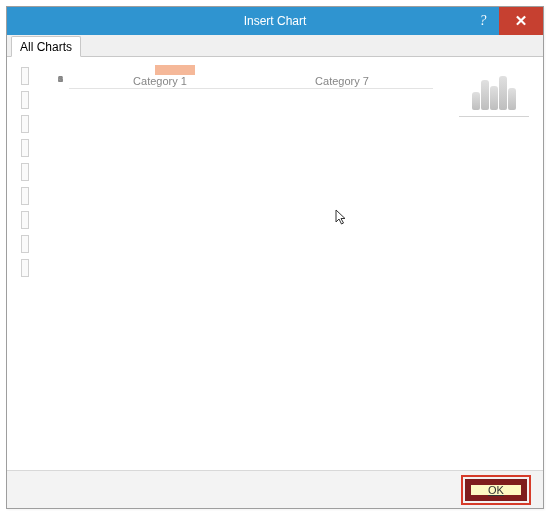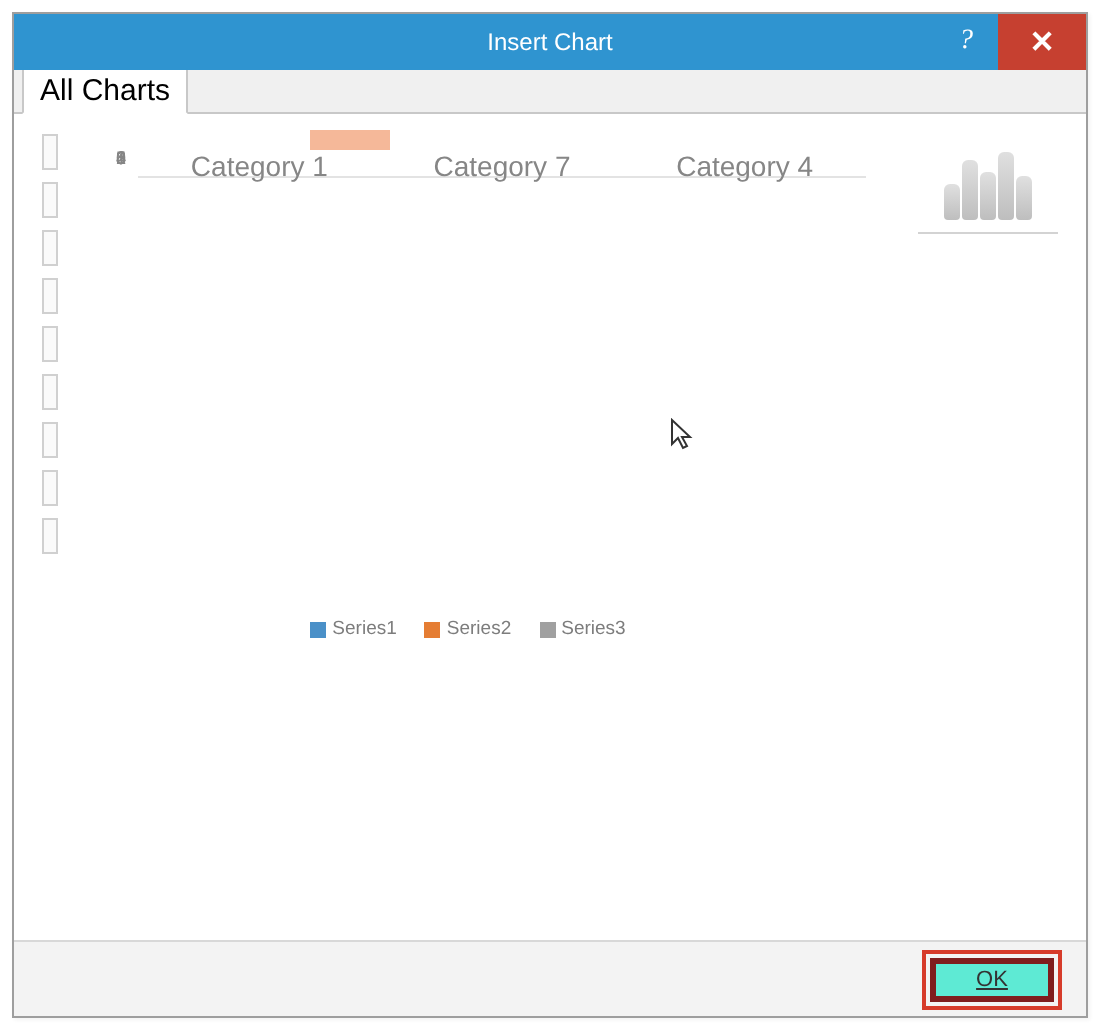--- a/index.html
+++ b/index.html
@@ -23,21 +23,21 @@
   }
   .titlebar .ctrl.help { font-family: Georgia, serif; font-style: italic; font-size: 14px; }
   .titlebar .ctrl.close { background: #c64030; width: 44px; font-size: 15px; font-weight: bold; }
 
   .tabstrip {
     height: 22px; background: #f0f0f0; border-bottom: 1px solid #c8c8c8;
     display: flex; align-items: flex-end; padding-left: 4px; gap: 0;
   }
   .tab {
     border: 1px solid #c8c8c8; border-bottom: 1px solid #fff;
-    background: #fff; font-size: 15px; padding: 3px 8px 2px 8px;
+    background: #fff; font-size: 12px; padding: 3px 8px 2px 8px;
     margin-bottom: -1px; border-radius: 2px 2px 0 0;
   }
 
   .content {
     flex: 1; background: #fff; padding: 6px 14px 4px 14px;
     display: flex; flex-direction: column; position: relative;
   }
 
   .preview-row { display: flex; align-items: flex-start; height: 270px; }
   .thumbs {
@@ -75,21 +75,21 @@
   .grid-area { position: absolute; left: 22px; right: 0; top: 0; bottom: 18px; }
   .hline { position: absolute; left: 0; right: 0; height: 1px; background: #e3e3e3; }
   .baseline { background: #bfbfbf; }
   .bars-row { position: absolute; left: 22px; right: 0; bottom: 18px; top: 0; display: flex; }
   .cat { flex: 1; position: relative; display: flex; justify-content: center; align-items: flex-end; gap: 2px; }
   .bar { width: 14px; }
   .s1 { background: #4a90c8; }
   .s2 { background: #e57d33; }
   .s3 { background: #a0a0a0; }
   .x-labels { position: absolute; left: 22px; right: 0; bottom: 0; height: 16px; display:flex; }
-  .x-label { flex:1; text-align:center; font-size: 14px; color: #868686; padding-top:2px; }
+  .x-label { flex:1; text-align:center; font-size: 11px; color: #868686; padding-top:2px; }
 
   .legend {
     position: absolute; left: 0; right: 96px; top: 246px;
     display: flex; justify-content: center; gap: 14px;
     font-size: 9.5px; color: #7d7d7d;
   }
   .legend .item { display: flex; align-items: center; gap: 3px; }
   .legend .sw { width: 8px; height: 8px; }
 
   .cursor-arrow {
@@ -97,21 +97,21 @@
     pointer-events: none;
   }
 
   .footer {
     height: 38px; border-top: 1px solid #d8d8d8; background: #f3f3f3;
     display: flex; justify-content: flex-end; align-items: center;
     gap: 8px; padding-right: 12px;
   }
   .btn {
     min-width: 62px; height: 22px; font-size: 11px; color:#333;
-    background: #5eead4; border: 3px solid #7f1d1d;
+    background: #fef9c3; border: 6px solid #7f1d1d;
     display: flex; align-items: center; justify-content: center;
     padding: 0 10px;
     text-decoration: underline;
   }
   .btn-ok-wrap {
     border: 2px solid #d63b2a; padding: 2px;
   }
 </style>
 </head>
 <body>
@@ -196,38 +196,23 @@
               </div>
               <div class="cat">
                 <div class="bar s1" style="height: 75%; background: rgb(74, 144, 200);"></div>
                 <div class="bar s2" style="height: 46.6667%; background: rgb(229, 125, 51);"></div>
                 <div class="bar s3" style="height: 83.3333%; background: rgb(160, 160, 160);"></div>
               </div>
             </div>
           <div class="x-labels" id="x-labels">
               <div class="x-label">Category 1</div>
               <div class="x-label">Category 7</div>
-              <div class="x-label">Category 4</div>
             </div>
         </div>
 
-        <div class="legend" id="legend">
-            <div class="item">
-              <div class="sw" style="background: rgb(74, 144, 200);"></div>
-              <span>Series1</span>
-            </div>
-            <div class="item">
-              <div class="sw" style="background: rgb(229, 125, 51);"></div>
-              <span>Series2</span>
-            </div>
-            <div class="item">
-              <div class="sw" style="background: rgb(160, 160, 160);"></div>
-              <span>Series3</span>
-            </div>
-          </div>
 
         <svg class="cursor-arrow" viewBox="0 0 14 18">
           <path d="M1 1 L1 13 L4 10 L6.5 15 L8.5 14 L6 9.5 L10 9.5 Z" fill="#fff" stroke="#333" stroke-width="1"></path>
         </svg>
       </div>
     </div>
 
   </div>
 
   <div class="footer">

